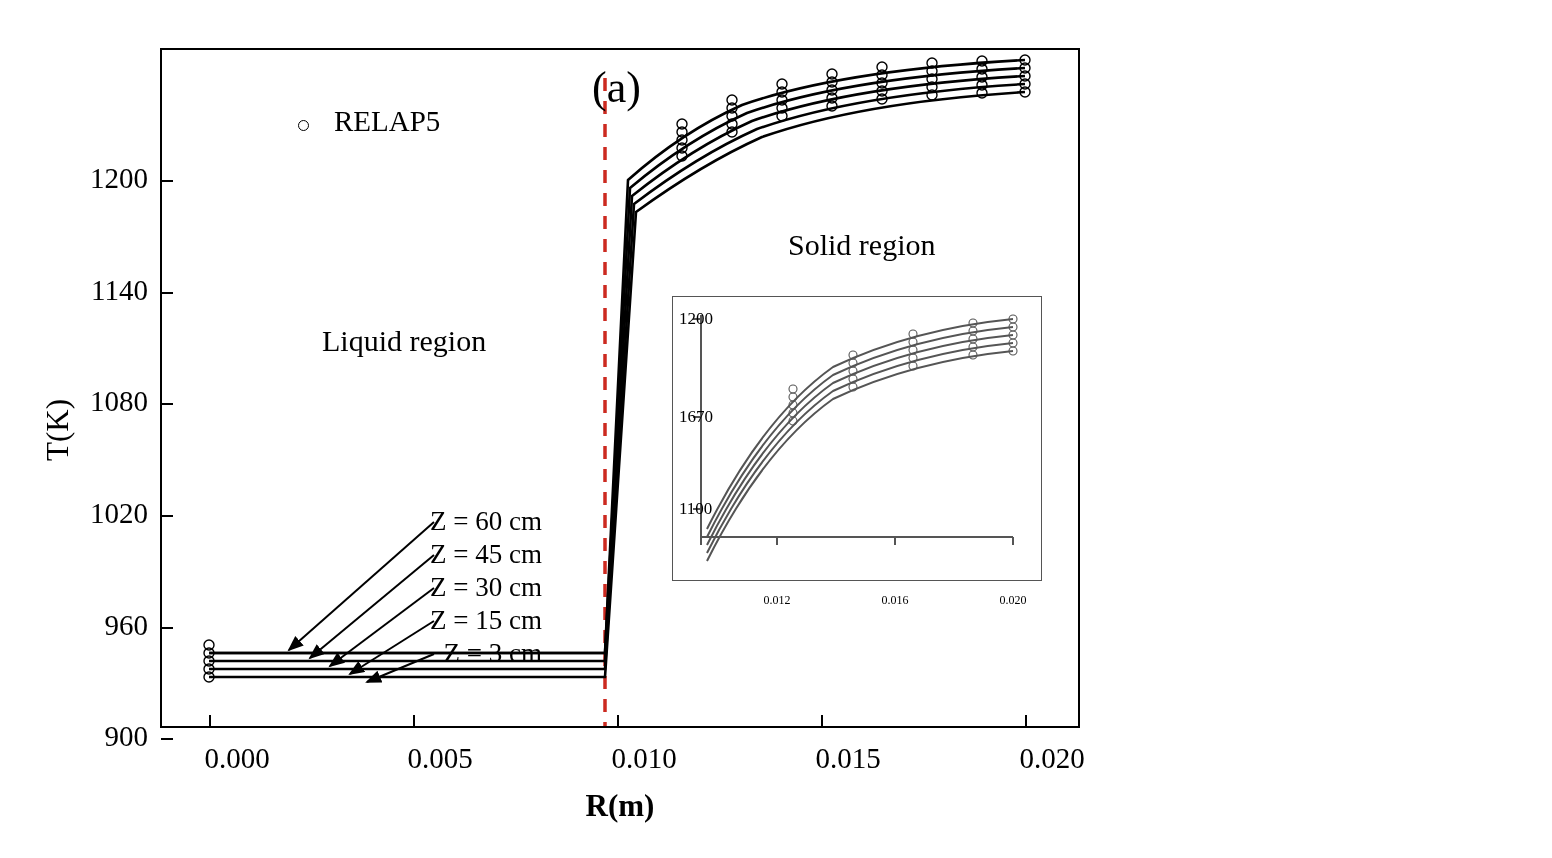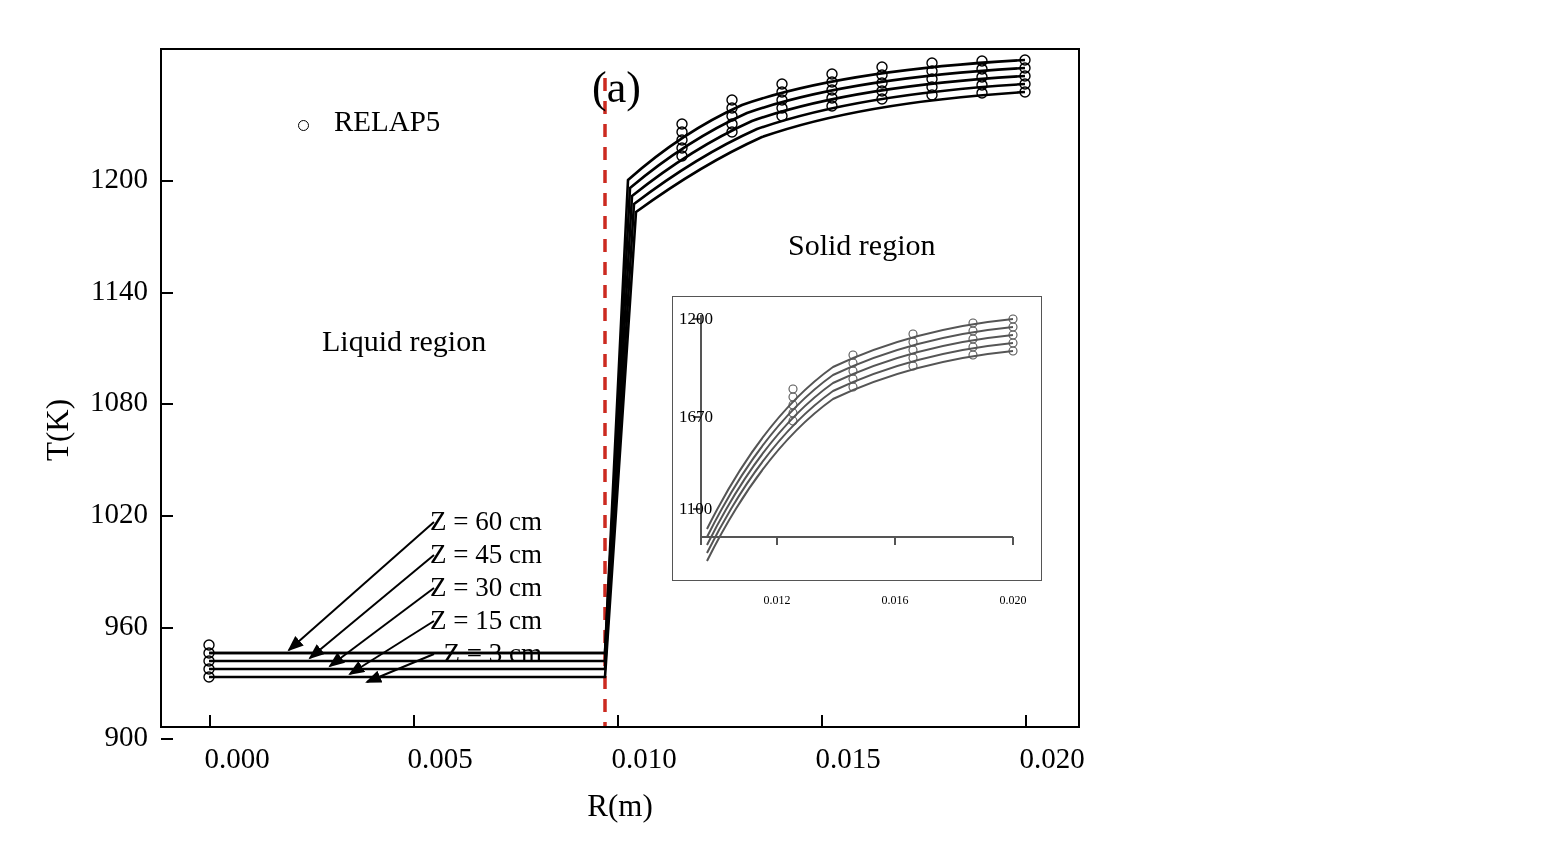--- a/index.html
+++ b/index.html
@@ -12,21 +12,21 @@
   
   #plotframe{position:absolute;left:160px;top:48px;width:920px;height:680px;
              border:2px solid #000;box-sizing:border-box;background:#fff;}
 
   .tick-x{position:absolute;bottom:-1px;width:0;border-left:2px solid #000;height:12px;}
   .tick-y{position:absolute;left:-1px;height:0;border-top:2px solid #000;width:12px;}
 
   .xlabel-t{position:absolute;top:742px;font-size:29px;transform:translateX(-50%);margin-left:28px;}
   .ylabel-t{position:absolute;left:80px;font-size:29px;transform:translateY(-50%);text-align:right;width:68px;}
 
-  .axis-title-x{position:absolute;left:620px;top:788px;font-size:31px;transform:translateX(-50%);}
+  .axis-title-x{position:absolute;left:620px;top:788px;font-size:31px;transform:translateX(-50%);font-weight:bold;}
   .axis-title-y{position:absolute;left:-2px;top:430px;font-size:31px;
                 transform:translateY(-50%) rotate(-90deg);transform-origin:center;width:120px;text-align:center;}
 
   
   .tag{position:absolute;font-size:30px;white-space:nowrap;}
   #tag-a{left:592px;top:62px;font-size:44px;}
   #tag-liquid{left:322px;top:324px;}
   #tag-solid{left:788px;top:228px;text-align:right;}
 
   

